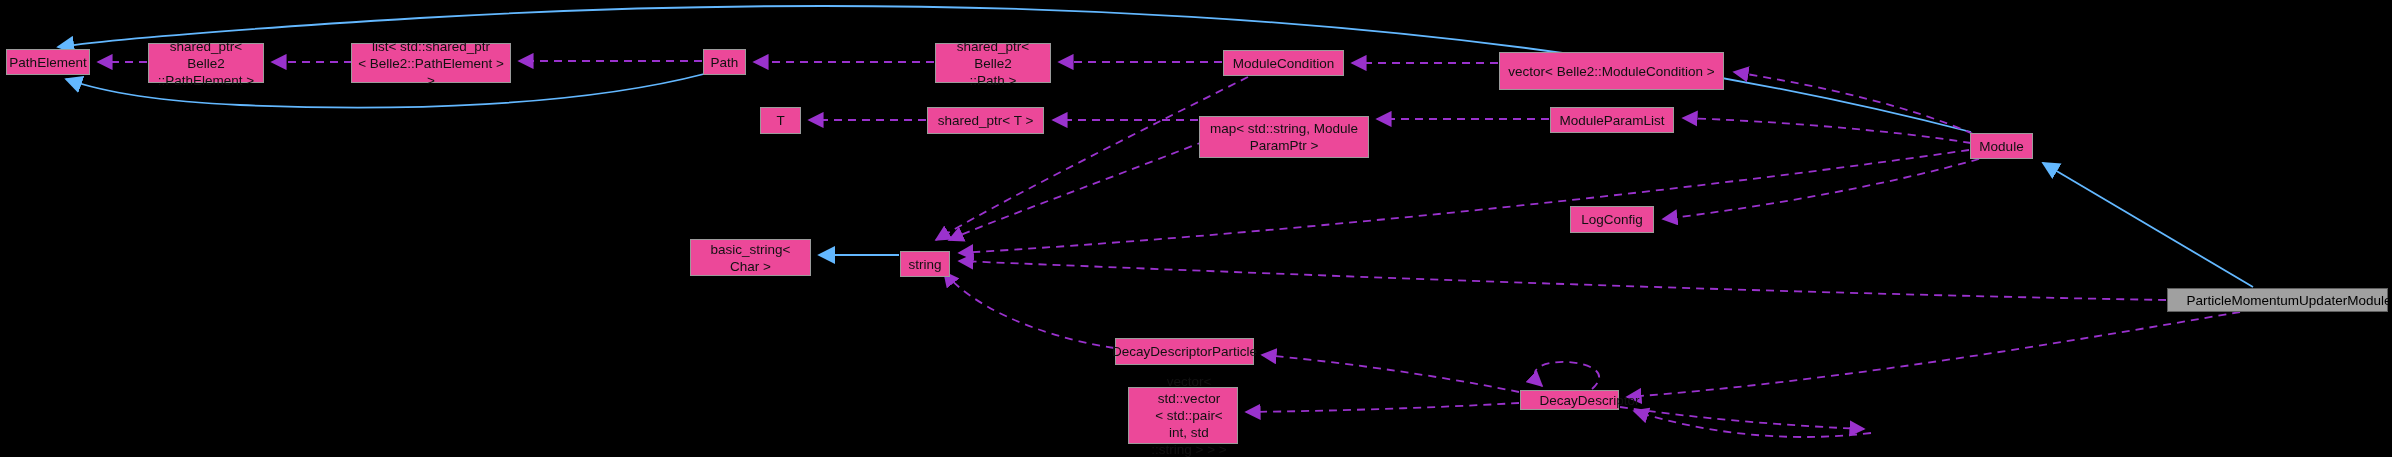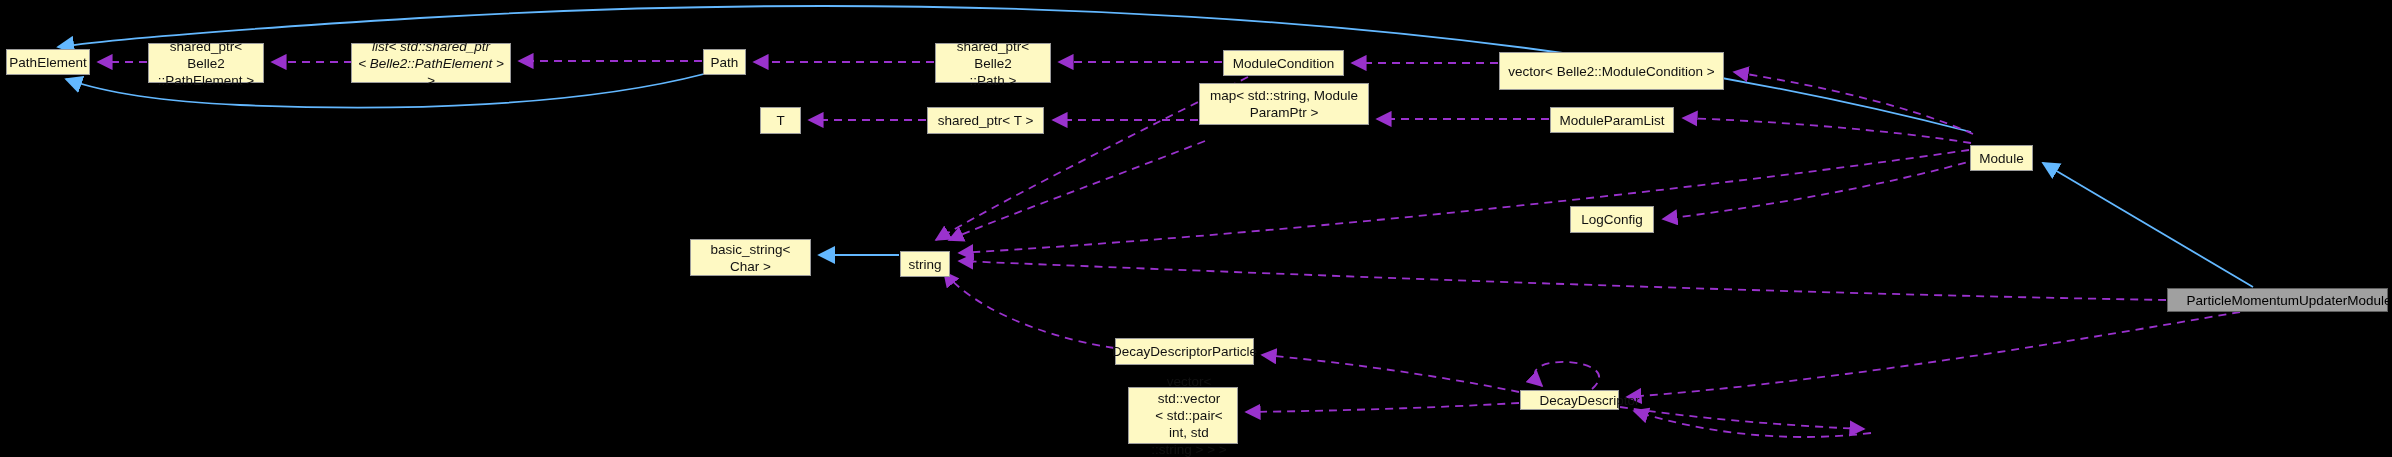--- a/index.html
+++ b/index.html
@@ -1,19 +1,19 @@
 <!DOCTYPE html>
 <html><head>
 <meta charset="utf-8">
 <style>
   html,body{margin:0;padding:0;background:#000;}
   #canvas{position:relative;width:2392px;height:457px;background:#000;overflow:hidden;
           font-family:"Liberation Sans", sans-serif;}
   #edges{position:absolute;left:0;top:0;width:2392px;height:457px;}
-  .node{position:absolute;box-sizing:border-box;background:#fef9c3;border:1.5px solid #9b9b9b;
+  .node{position:absolute;box-sizing:border-box;background:#ec4899;border:1.5px solid #9b9b9b;
         color:#111;display:flex;align-items:center;justify-content:center;text-align:center;
         font-size:13.5px;line-height:17px;white-space:pre-line;padding:1px 4px;cursor:pointer;}
   .node.highlight{background:#a0a0a0;border:1.5px solid #5f5f5f;color:#000;padding-left:27px;}
 </style>
 </head>
 <body>
 
 <div id="canvas">
 
   <svg id="edges" width="2392" height="457" viewBox="0 0 2392 457" xmlns="http://www.w3.org/2000/svg">
@@ -56,33 +56,33 @@
       <path d="M 1871,433 C 1780,444 1697,431 1634,411" marker-end="url(#arrP)"></path>
       <path d="M 1620,407 C 1700,419 1792,426 1864,429" marker-end="url(#arrP)"></path>
       <path d="M 2240,312 C 2060,343 1832,382 1627,397" marker-end="url(#arrP)"></path>
       <path d="M 1592,389 C 1630,356 1504,351 1542,386" marker-end="url(#arrP)"></path>
     </g>
   </svg>
 
   <div class="node" style="left:6px;top:49px;width:84px;height:26px;">PathElement</div>
   <div class="node" style="left:148px;top:43px;width:116px;height:40px;">shared_ptr&lt; Belle2
 ::PathElement &gt;</div>
-  <div class="node" style="left:351px;top:43px;width:160px;height:40px;font-style:italic;">list&lt; std::shared_ptr
+  <div class="node" style="left:351px;top:43px;width:160px;height:40px;">list&lt; std::shared_ptr
 &lt; Belle2::PathElement &gt; &gt;</div>
   <div class="node" style="left:703px;top:49px;width:43px;height:26px;">Path</div>
   <div class="node" style="left:935px;top:43px;width:116px;height:40px;">shared_ptr&lt; Belle2
 ::Path &gt;</div>
   <div class="node" style="left:1223px;top:50px;width:121px;height:26px;">ModuleCondition</div>
   <div class="node" style="left:1499px;top:52px;width:225px;height:38px;">vector&lt; Belle2::ModuleCondition &gt;</div>
   <div class="node" style="left:760px;top:107px;width:41px;height:27px;">T</div>
   <div class="node" style="left:927px;top:107px;width:117px;height:27px;">shared_ptr&lt; T &gt;</div>
-  <div class="node" style="left:1199px;top:83px;width:170px;height:42px;">map&lt; std::string, Module
+  <div class="node" style="left:1199px;top:116px;width:170px;height:42px;">map&lt; std::string, Module
 ParamPtr &gt;</div>
   <div class="node" style="left:1550px;top:107px;width:124px;height:26px;">ModuleParamList</div>
-  <div class="node" style="left:1970px;top:133px;width:63px;height:26px;margin-top:12px;">Module</div>
+  <div class="node" style="left:1970px;top:133px;width:63px;height:26px;">Module</div>
   <div class="node" style="left:1570px;top:206px;width:84px;height:27px;">LogConfig</div>
   <div class="node" style="left:690px;top:239px;width:121px;height:37px;">basic_string&lt; Char &gt;</div>
   <div class="node" style="left:900px;top:242px;width:50px;height:26px;margin-top:9px;">string</div>
   <div class="node highlight" style="left:2167px;top:288px;width:221px;height:24px;">ParticleMomentumUpdaterModule</div>
   <div class="node" style="left:1115px;top:338px;width:139px;height:27px;">DecayDescriptorParticle</div>
   <div class="node" style="left:1128px;top:387px;width:110px;height:57px;padding-left:16px;">vector&lt; std::vector
 &lt; std::pair&lt; int, std
 ::string &gt; &gt; &gt;</div>
   <div class="node" style="left:1520px;top:390px;width:99px;height:20px;padding-left:44px;">DecayDescriptor</div>
 

